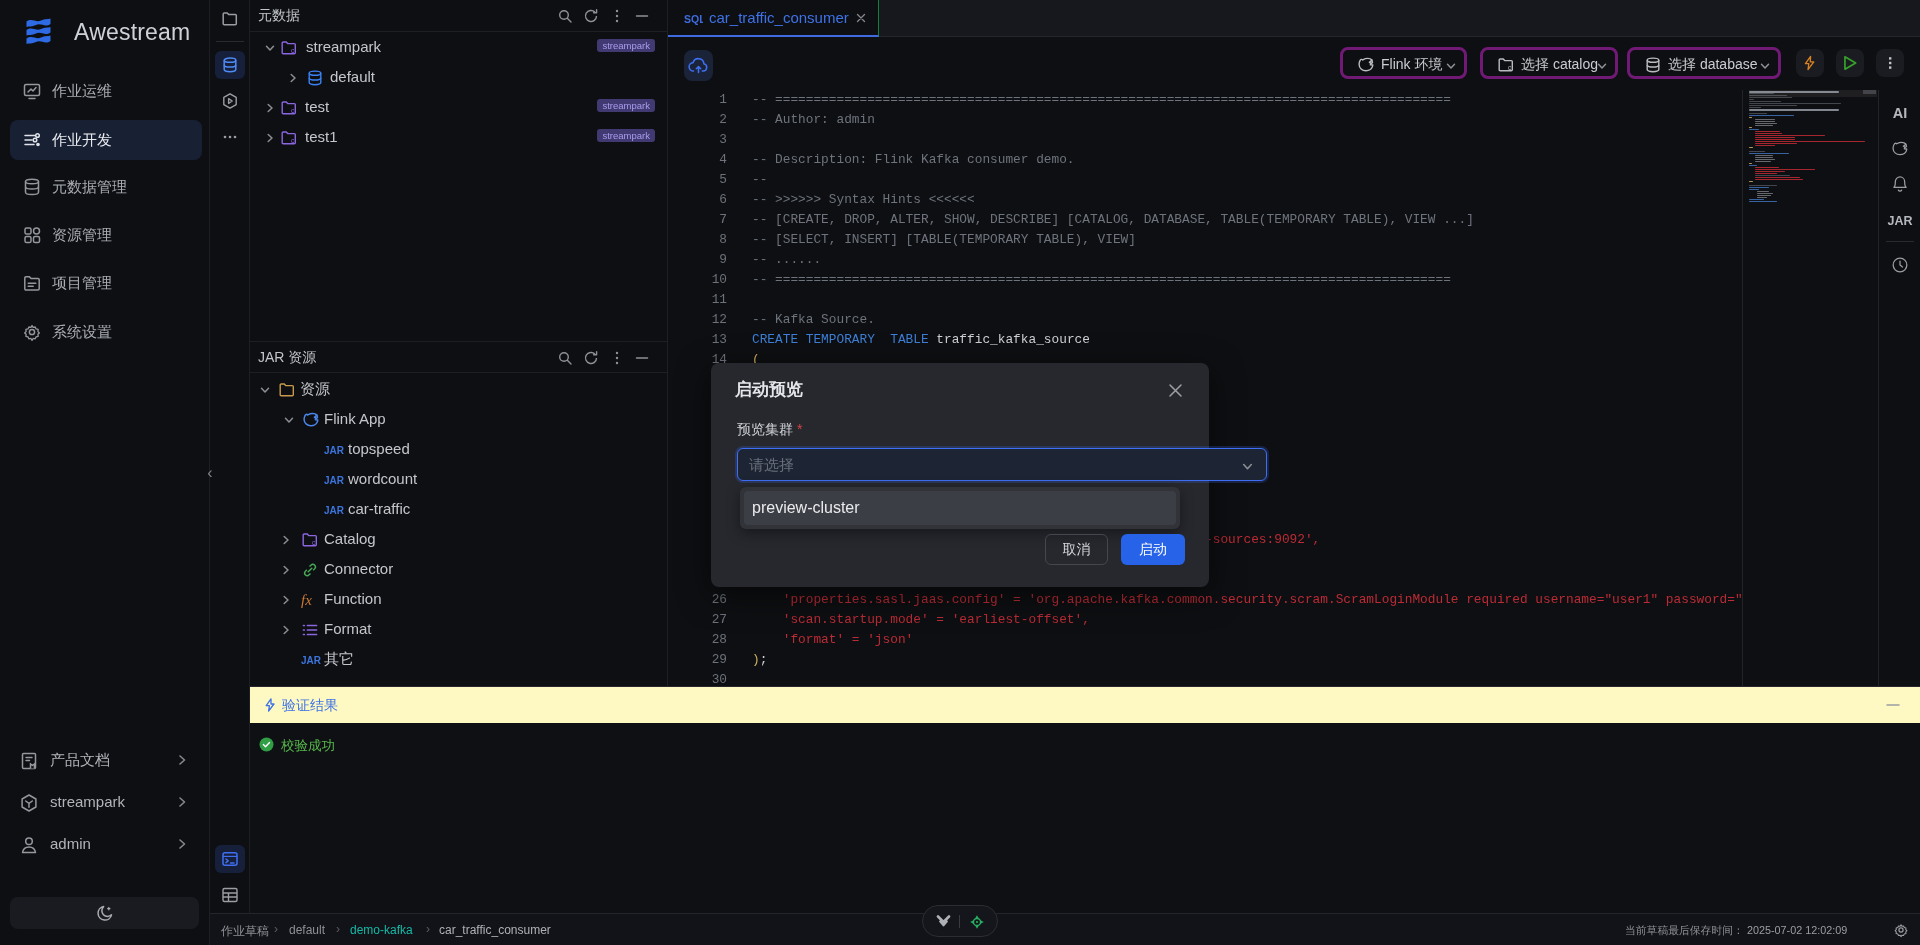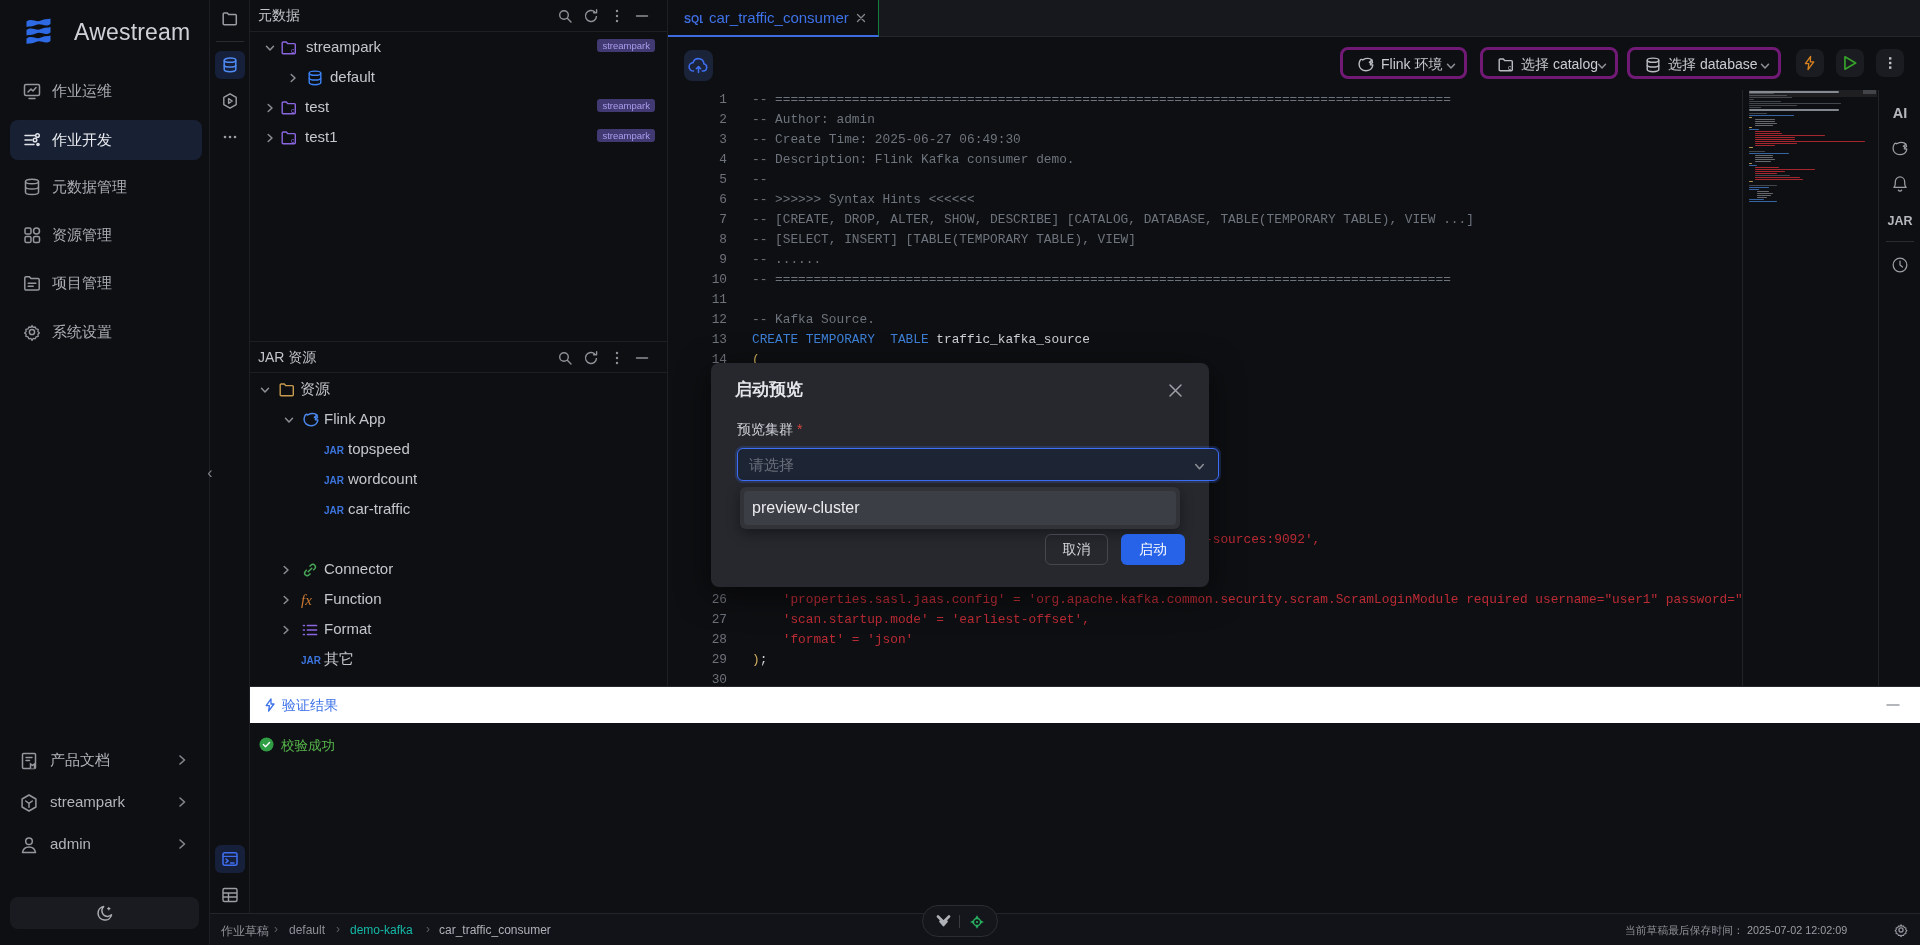--- a/index.html
+++ b/index.html
@@ -48,26 +48,26 @@
 #editor{position:absolute;left:668px;top:90px;width:1210px;height:596px;background:#0e0f12;overflow:hidden}
 .ln{position:absolute;width:59px;text-align:right;left:668px;color:#6d717a;font-family:"Liberation Mono",monospace;font-size:12.8px;line-height:20px;height:20px}
 .code{position:absolute;left:84px;width:990px;overflow:hidden;white-space:pre;font-family:"Liberation Mono",monospace;font-size:12.8px;line-height:20px;height:20px;color:#c9ccd2}
 .cmt{color:#6e747d}.kw{color:#3d7fd6}.red{color:#bb2b35}.yel{color:#d2b05e}.pln{color:#cdd0d5}
 #minimap{position:absolute;left:1749px;top:91px;width:113px}
 .mml{position:absolute;border-radius:1px}
 #ribbon{position:absolute;right:0;top:90px;width:42px;height:596px;background:#0e0f12;border-left:1px solid #232428}
 .rico{position:absolute;left:12px;width:18px;height:18px;color:#9b9ea4}
 
 #bpanel{position:absolute;left:250px;top:686px;right:0;height:227px;background:#0f1013;border-top:1px solid #26272c}
-#btabs{position:absolute;left:0;top:0;right:0;height:36px;background:#ffffff}
+#btabs{position:absolute;left:0;top:0;right:0;height:36px;background:#fef9c3}
 
 #sbar{position:absolute;left:210px;top:913px;right:0;height:32px;background:#121318;border-top:1px solid #24252a;font-size:12px;color:#95989f}
 
 #modal{position:absolute;left:711px;top:363px;width:498px;height:224px;background:#26282e;border-radius:8px;box-shadow:0 8px 32px rgba(0,0,0,.55)}
-#mselect{position:absolute;left:26px;top:85px;width:482px;height:33px;background:#1d2434;border:1px solid #3e6ef5;border-radius:6px;box-shadow:0 0 0 2px rgba(62,110,245,.22)}
+#mselect{position:absolute;left:26px;top:85px;width:530px;height:33px;background:#1d2434;border:1px solid #3e6ef5;border-radius:6px;box-shadow:0 0 0 2px rgba(62,110,245,.22)}
 #mdrop{position:absolute;left:29px;top:124px;width:440px;height:42px;background:#313338;border-radius:6px;box-shadow:0 4px 14px rgba(0,0,0,.4)}
 #mitem{position:absolute;left:4px;top:4px;right:4px;bottom:4px;background:#3b3e44;border-radius:4px;color:#e9ebee;font-size:16px;line-height:34px;padding-left:8px}
 .mbtn{position:absolute;top:171px;height:31px;border-radius:6px;font-size:14px;text-align:center}
 
 #pill{position:absolute;left:922px;top:905px;width:76px;height:32px;background:#15161b;border:1px solid #2c2d33;border-radius:17px}
 </style></head>
 <body>
 <div id="app">
 
 <div id="sidebar">
@@ -313,20 +313,30 @@
     <svg class="tico" style="left:74px;top:7px;width:20px;height:16px" viewBox="0 0 20 16">
           <text x="0" y="12" font-size="10" font-weight="bold" fill="#3b74dd" font-family="Liberation Sans">JAR</text>
         </svg>
     <span class="ttxt" style="left:98px">wordcount</span>
   </div>
   <div class="trow" style="top:495px">
     <svg class="tico" style="left:74px;top:7px;width:20px;height:16px" viewBox="0 0 20 16">
           <text x="0" y="12" font-size="10" font-weight="bold" fill="#3b74dd" font-family="Liberation Sans">JAR</text>
         </svg>
     <span class="ttxt" style="left:98px">car-traffic</span>
+  </div>
+  <div class="trow" style="top:525px">
+    <svg class="tchev" style="left:30px" viewBox="0 0 12 12" fill="none" stroke="currentColor" stroke-width="1.5">
+          <path d="M4.2 2.5L8 6l-3.8 3.5" stroke-linecap="round" stroke-linejoin="round"></path>
+        </svg>
+    <svg class="tico" style="left:51px;color:#8a66e0" viewBox="0 0 18 18" fill="none" stroke="currentColor" stroke-width="1.4">
+          <path d="M2.2 5.2V4c0-.6.4-1 1-1h3l1.5 1.6h6.6c.6 0 1 .4 1 1v8.2c0 .6-.4 1-1 1H3.2c-.6 0-1-.4-1-1z"></path>
+          <text x="11" y="14.2" font-size="6.5" fill="currentColor" stroke="none" font-family="Liberation Sans">c</text>
+        </svg>
+    <span class="ttxt" style="left:74px">Catalog</span>
   </div>
   <div class="trow" style="top:555px">
     <svg class="tchev" style="left:30px" viewBox="0 0 12 12" fill="none" stroke="currentColor" stroke-width="1.5">
           <path d="M4.2 2.5L8 6l-3.8 3.5" stroke-linecap="round" stroke-linejoin="round"></path>
         </svg>
     <svg class="tico" style="left:51px;color:#47a957" viewBox="0 0 18 18" fill="none" stroke="currentColor" stroke-width="1.5">
           <path d="M7.2 10.8l3.6-3.6" stroke-linecap="round"></path>
           <path d="M8.6 5.4l1.5-1.5a2.97 2.97 0 0 1 4.2 0l-.2-.2a2.97 2.97 0 0 1 0 4.2l-1.5 1.5" transform="translate(0.6,0.6) scale(0.92)"></path>
           <path d="M9.4 12.6l-1.5 1.5a2.97 2.97 0 0 1-4.2 0l.2.2a2.97 2.97 0 0 1 0-4.2l1.5-1.5" transform="translate(-0.6,-0.6) scale(0.92) translate(1.6,1.6)"></path>
         </svg>
@@ -452,21 +462,20 @@
   <div class="ln" style="top:440px;left:0">23</div>
   <div class="ln" style="top:460px;left:0">24</div>
   <div class="ln" style="top:480px;left:0">25</div>
   <div class="ln" style="top:500px;left:0">26</div>
   <div class="ln" style="top:520px;left:0">27</div>
   <div class="ln" style="top:540px;left:0">28</div>
   <div class="ln" style="top:560px;left:0">29</div>
   <div class="ln" style="top:580px;left:0">30</div>
   <div class="code cmt" style="top:0px">-- ========================================================================================</div>
   <div class="code cmt" style="top:20px">-- Author: admin</div>
-  <div class="code cmt" style="top:40px">-- Create Time: 2025-06-27 06:49:30</div>
   <div class="code cmt" style="top:60px">-- Description: Flink Kafka consumer demo.</div>
   <div class="code cmt" style="top:80px">--</div>
   <div class="code cmt" style="top:100px">-- &gt;&gt;&gt;&gt;&gt;&gt; Syntax Hints &lt;&lt;&lt;&lt;&lt;&lt;</div>
   <div class="code cmt" style="top:140px">-- [SELECT, INSERT] [TABLE(TEMPORARY TABLE), VIEW]</div>
   <div class="code cmt" style="top:120px">-- [CREATE, DROP, ALTER, SHOW, DESCRIBE] [CATALOG, DATABASE, TABLE(TEMPORARY TABLE), VIEW ...]</div>
   <div class="code cmt" style="top:160px">-- ......</div>
   <div class="code cmt" style="top:180px">-- ========================================================================================</div>
   <div class="code cmt" style="top:220px">-- Kafka Source.</div>
   <div class="code" style="top:240px"><span class="kw">CREATE TEMPORARY  TABLE</span> <span class="pln">traffic_kafka_source</span></div>
   <div class="code yel" style="top:260px">(</div>

